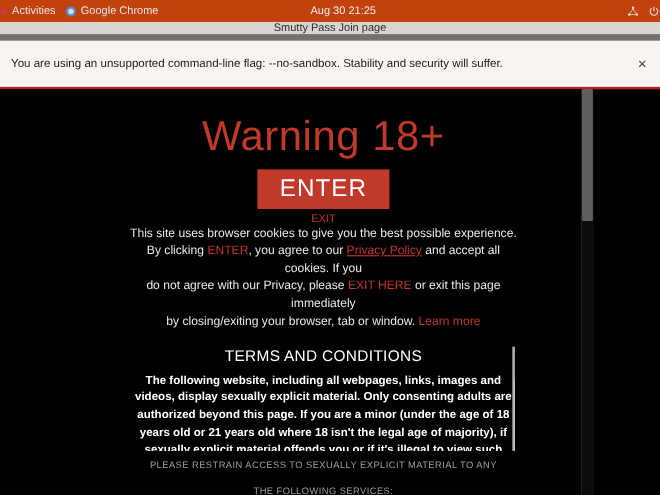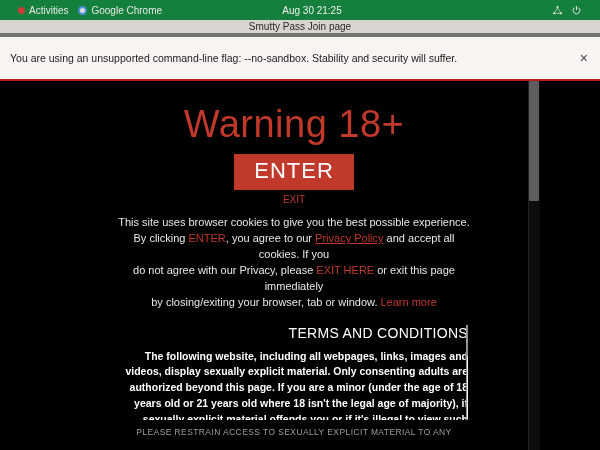--- a/index.html
+++ b/index.html
@@ -7,26 +7,26 @@
     margin: 0; padding: 0;
     width: 600px; height: 450px;
     overflow: hidden;
     font-family: "Liberation Sans", sans-serif;
     background: #000;
   }
 
   
   .topbar {
     height: 20px;
-    background: #15803d;
+    background: #c2410c;
     color: #e6e6e6;
     display: flex;
     align-items: center;
     font-size: 10px;
-    padding: 0 18px;
+    padding: 0 0;
     position: relative;
     justify-content: space-between;
   }
   .topbar-left, .topbar-right {
     display: flex; align-items: center; gap: 10px;
   }
   .topbar-right { margin-left: auto; gap: 8px; }
   .tb-item { display: flex; align-items: center; gap: 4px; cursor: default; }
   .dot-red {
     width: 7px; height: 7px; border-radius: 50%;
@@ -46,21 +46,21 @@
     color: #f0f0f0;
     pointer-events: none;
     margin-left: 24px;
   }
   .sysicon { width: 11px; height: 11px; display: block; }
 
   
   .winbar {
     height: 17px;
     background: #d8d4d0;
-    border-bottom: 4px solid #737373;
+    border-bottom: 6px solid #737373;
     display: flex;
     align-items: center;
     justify-content: center;
     font-size: 10px;
     color: #2a2a2a;
   }
 
   
   .infobar {
     height: 44px;
@@ -127,21 +127,20 @@
     letter-spacing: 1px;
     border: none;
     cursor: pointer;
     font-family: "Liberation Sans", sans-serif;
   }
   .exit-link {
     display: block;
     color: #c0392b;
     font-size: 10px;
     margin-top: 4px;
-    margin-bottom: 10px;
     text-decoration: none;
     cursor: pointer;
   }
   .cookie-text {
     color: #e8e8e8;
     font-size: 11px;
     line-height: 1.45;
     max-width: 360px;
     margin: 0 auto 14px auto;
   }
@@ -152,21 +151,21 @@
   }
   .inline-link.underline { text-decoration: underline; }
   .learn-more { color: #fff; }
 
   
   .terms-box {
     position: relative;
     width: 348px;
     margin: 0 auto;
     background: #000;
-    text-align: right;
+    text-align: center;
     height: 95px;
     overflow: hidden;
   }
   .terms-head {
     color: #fff;
     font-size: 14px;
     margin: 0 0 8px 0;
     font-weight: normal;
     letter-spacing: 0.3px;
   }

